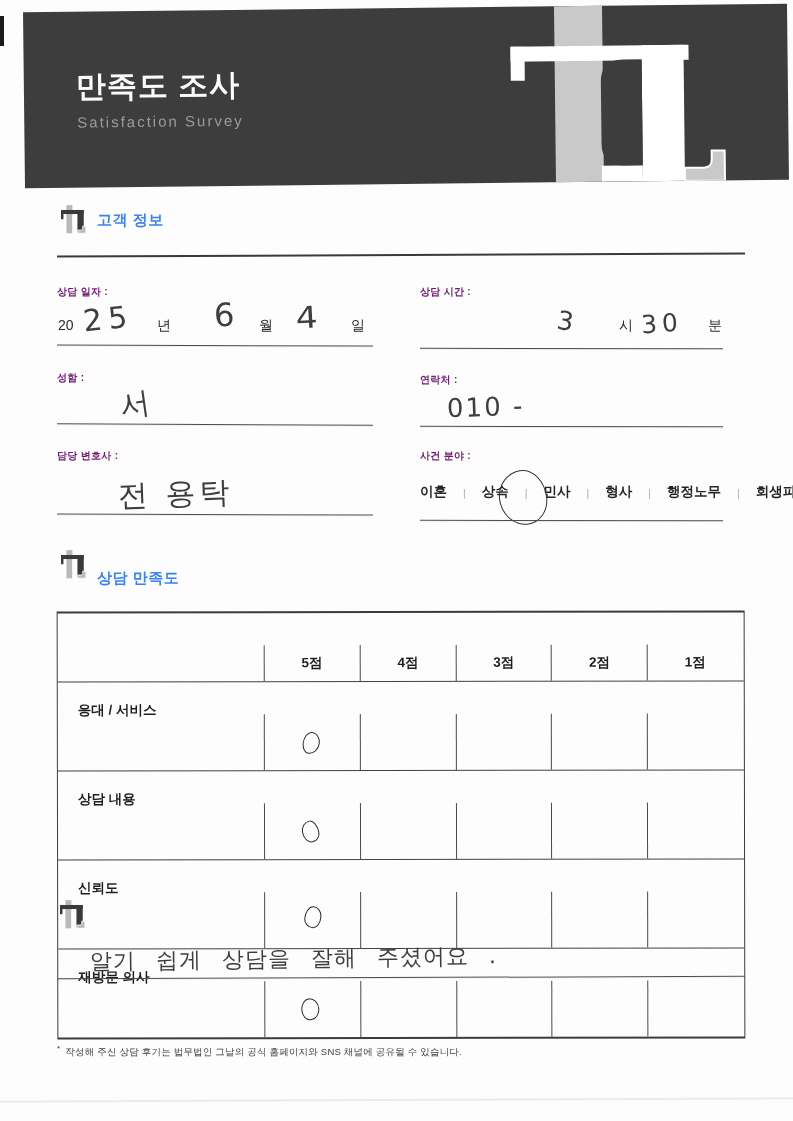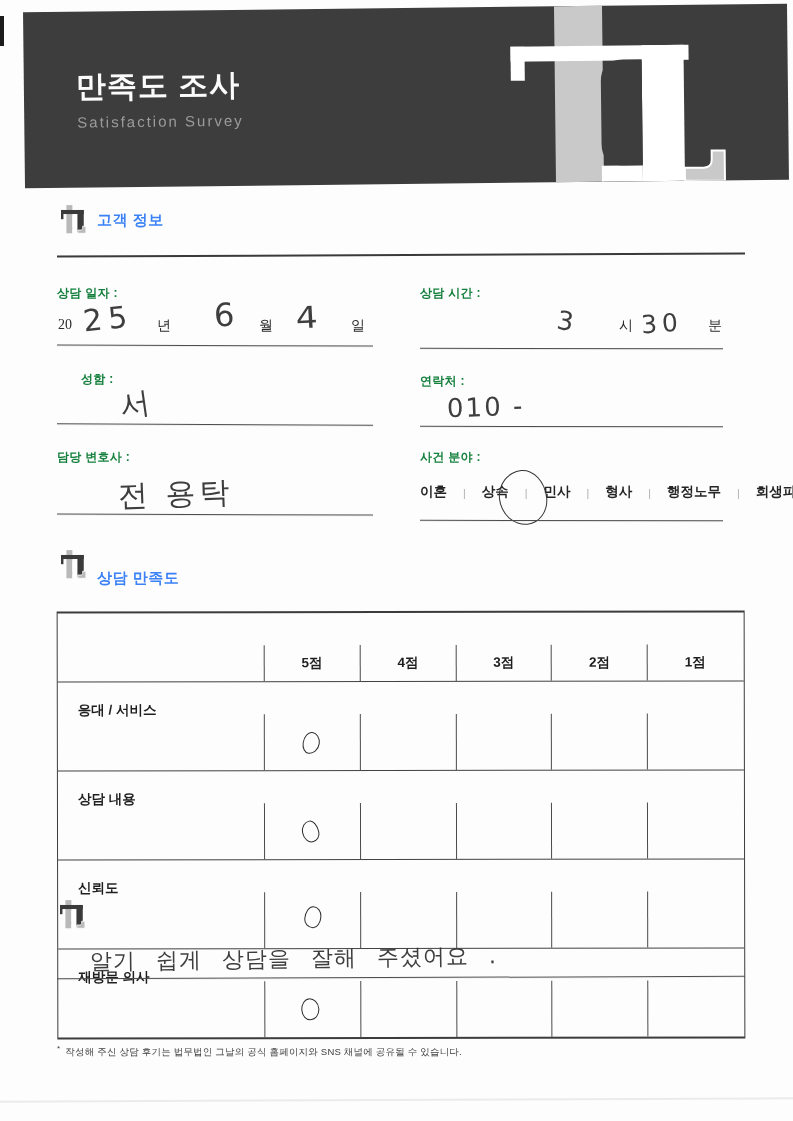--- a/index.html
+++ b/index.html
@@ -15,21 +15,21 @@
   .banner-title { position:absolute; left:52px; top:55px; font-size:30px; font-weight:700; color:#fbfbfb; letter-spacing:1px; }
   .banner-subtitle { position:absolute; left:53px; top:102px; font-size:15px; color:#9b9b9b; letter-spacing:2px; }
   .banner-logo { position:absolute; left:480px; top:0; }
 
   
   .sec-icon { position:absolute; width:26px; height:30px; }
   .sec-title { position:absolute; font-size:15px; font-weight:700; color:#3b82f6; letter-spacing:0.5px; }
   .rule { position:absolute; height:0; border-top:2px solid #3a3a3a; }
   .fieldline { position:absolute; height:0; border-top:1.6px solid #4d4d4d; box-shadow:0 1px 0 rgba(0,0,0,0.06); }
 
-  .flabel { position:absolute; font-size:12px; font-weight:700; color:#15803d; letter-spacing:0.3px; }
+  .flabel { position:absolute; font-size:10px; font-weight:700; color:#701a75; letter-spacing:0.3px; }
   .ftoken { position:absolute; font-size:14px; font-weight:400; color:#2a2a2a; }
 
   
   .hw { position:absolute; color:#2e2e2e; font-family:"DejaVu Sans", sans-serif; font-weight:400; white-space:nowrap; opacity:0.92; }
 
   
   .case-options { position:absolute; left:420px; top:483px; display:flex; align-items:center; gap:16px; font-size:13.5px; font-weight:600; color:#252525; white-space:nowrap; }
   .case-sep { color:#adadad; font-size:10.5px; font-weight:400; transform:translateY(1px); }
   .case-circle { position:absolute; left:499px; top:470px; width:48px; height:55px; border:1.8px solid #333; border-radius:52% 48% 46% 54% / 48% 55% 45% 52%; transform:rotate(-6deg); }
 
@@ -87,37 +87,37 @@
     </svg>
   </div>
 
   <svg class="sec-icon" style="left:61px; top:205px;" viewBox="0 0 96 110">
       <use href="#mini-logo"></use>
     </svg>
   <div class="sec-title" style="left:97px; top:211px;">고객 정보</div>
   <div class="rule" style="left:57px; top:254px; width:688px; transform:rotate(-0.25deg);"></div>
 
   <div class="flabel" style="left:57px; top:285px;">상담 일자 :</div>
-  <div class="ftoken" style="left:58px; top:317px;font-family:Liberation Serif, serif;">20</div>
+  <div class="ftoken" style="left:58px; top:317px;">20</div>
   <div class="hw" style="left:83px; top:301px; font-size:30px; letter-spacing:6px; transform:rotate(-6deg);">25</div>
   <div class="ftoken" style="left:157px; top:317px;">년</div>
   <div class="hw" style="left:214px; top:296px; font-size:32px; transform:rotate(-4deg);">6</div>
   <div class="ftoken" style="left:259px; top:317px;">월</div>
   <div class="hw" style="left:297px; top:300px; font-size:30px; transform:rotate(-3deg) scaleX(1.15);">4</div>
   <div class="ftoken" style="left:351px; top:317px;">일</div>
   <div class="fieldline" style="left:57px; top:345px; width:316px; transform:rotate(0.2deg);"></div>
 
   <div class="flabel" style="left:420px; top:285px;">상담 시간 :</div>
   <div class="hw" style="left:557px; top:306px; font-size:26px; transform:rotate(9deg);">3</div>
   <div class="ftoken" style="left:619px; top:317px;">시</div>
   <div class="hw" style="left:641px; top:309px; font-size:25px; letter-spacing:5px; transform:rotate(-4deg);">30</div>
   <div class="ftoken" style="left:708px; top:317px;">분</div>
   <div class="fieldline" style="left:420px; top:348px; width:303px; transform:rotate(0.1deg);"></div>
 
-  <div class="flabel" style="left:57px; top:371px;margin-left:24px;">성함 :</div>
+  <div class="flabel" style="left:57px; top:371px;">성함 :</div>
   <div class="hw" style="left:120px; top:384px; font-size:30px; transform:rotate(-8deg);">서</div>
   <div class="fieldline" style="left:57px; top:424px; width:316px; transform:rotate(0.3deg);"></div>
 
   <div class="flabel" style="left:420px; top:373px;">연락처 :</div>
   <div class="hw" style="left:447px; top:392px; font-size:26px; letter-spacing:2px; transform:rotate(-2deg);">010 -</div>
   <div class="fieldline" style="left:420px; top:426px; width:303px; transform:rotate(0.1deg);"></div>
 
   <div class="flabel" style="left:57px; top:449px;">담당 변호사 :</div>
   <div class="hw" style="left:118px; top:474px; font-size:30px; letter-spacing:4px; transform:rotate(-2deg);">전 용탁</div>
   <div class="fieldline" style="left:57px; top:514px; width:316px; transform:rotate(0.2deg);"></div>

